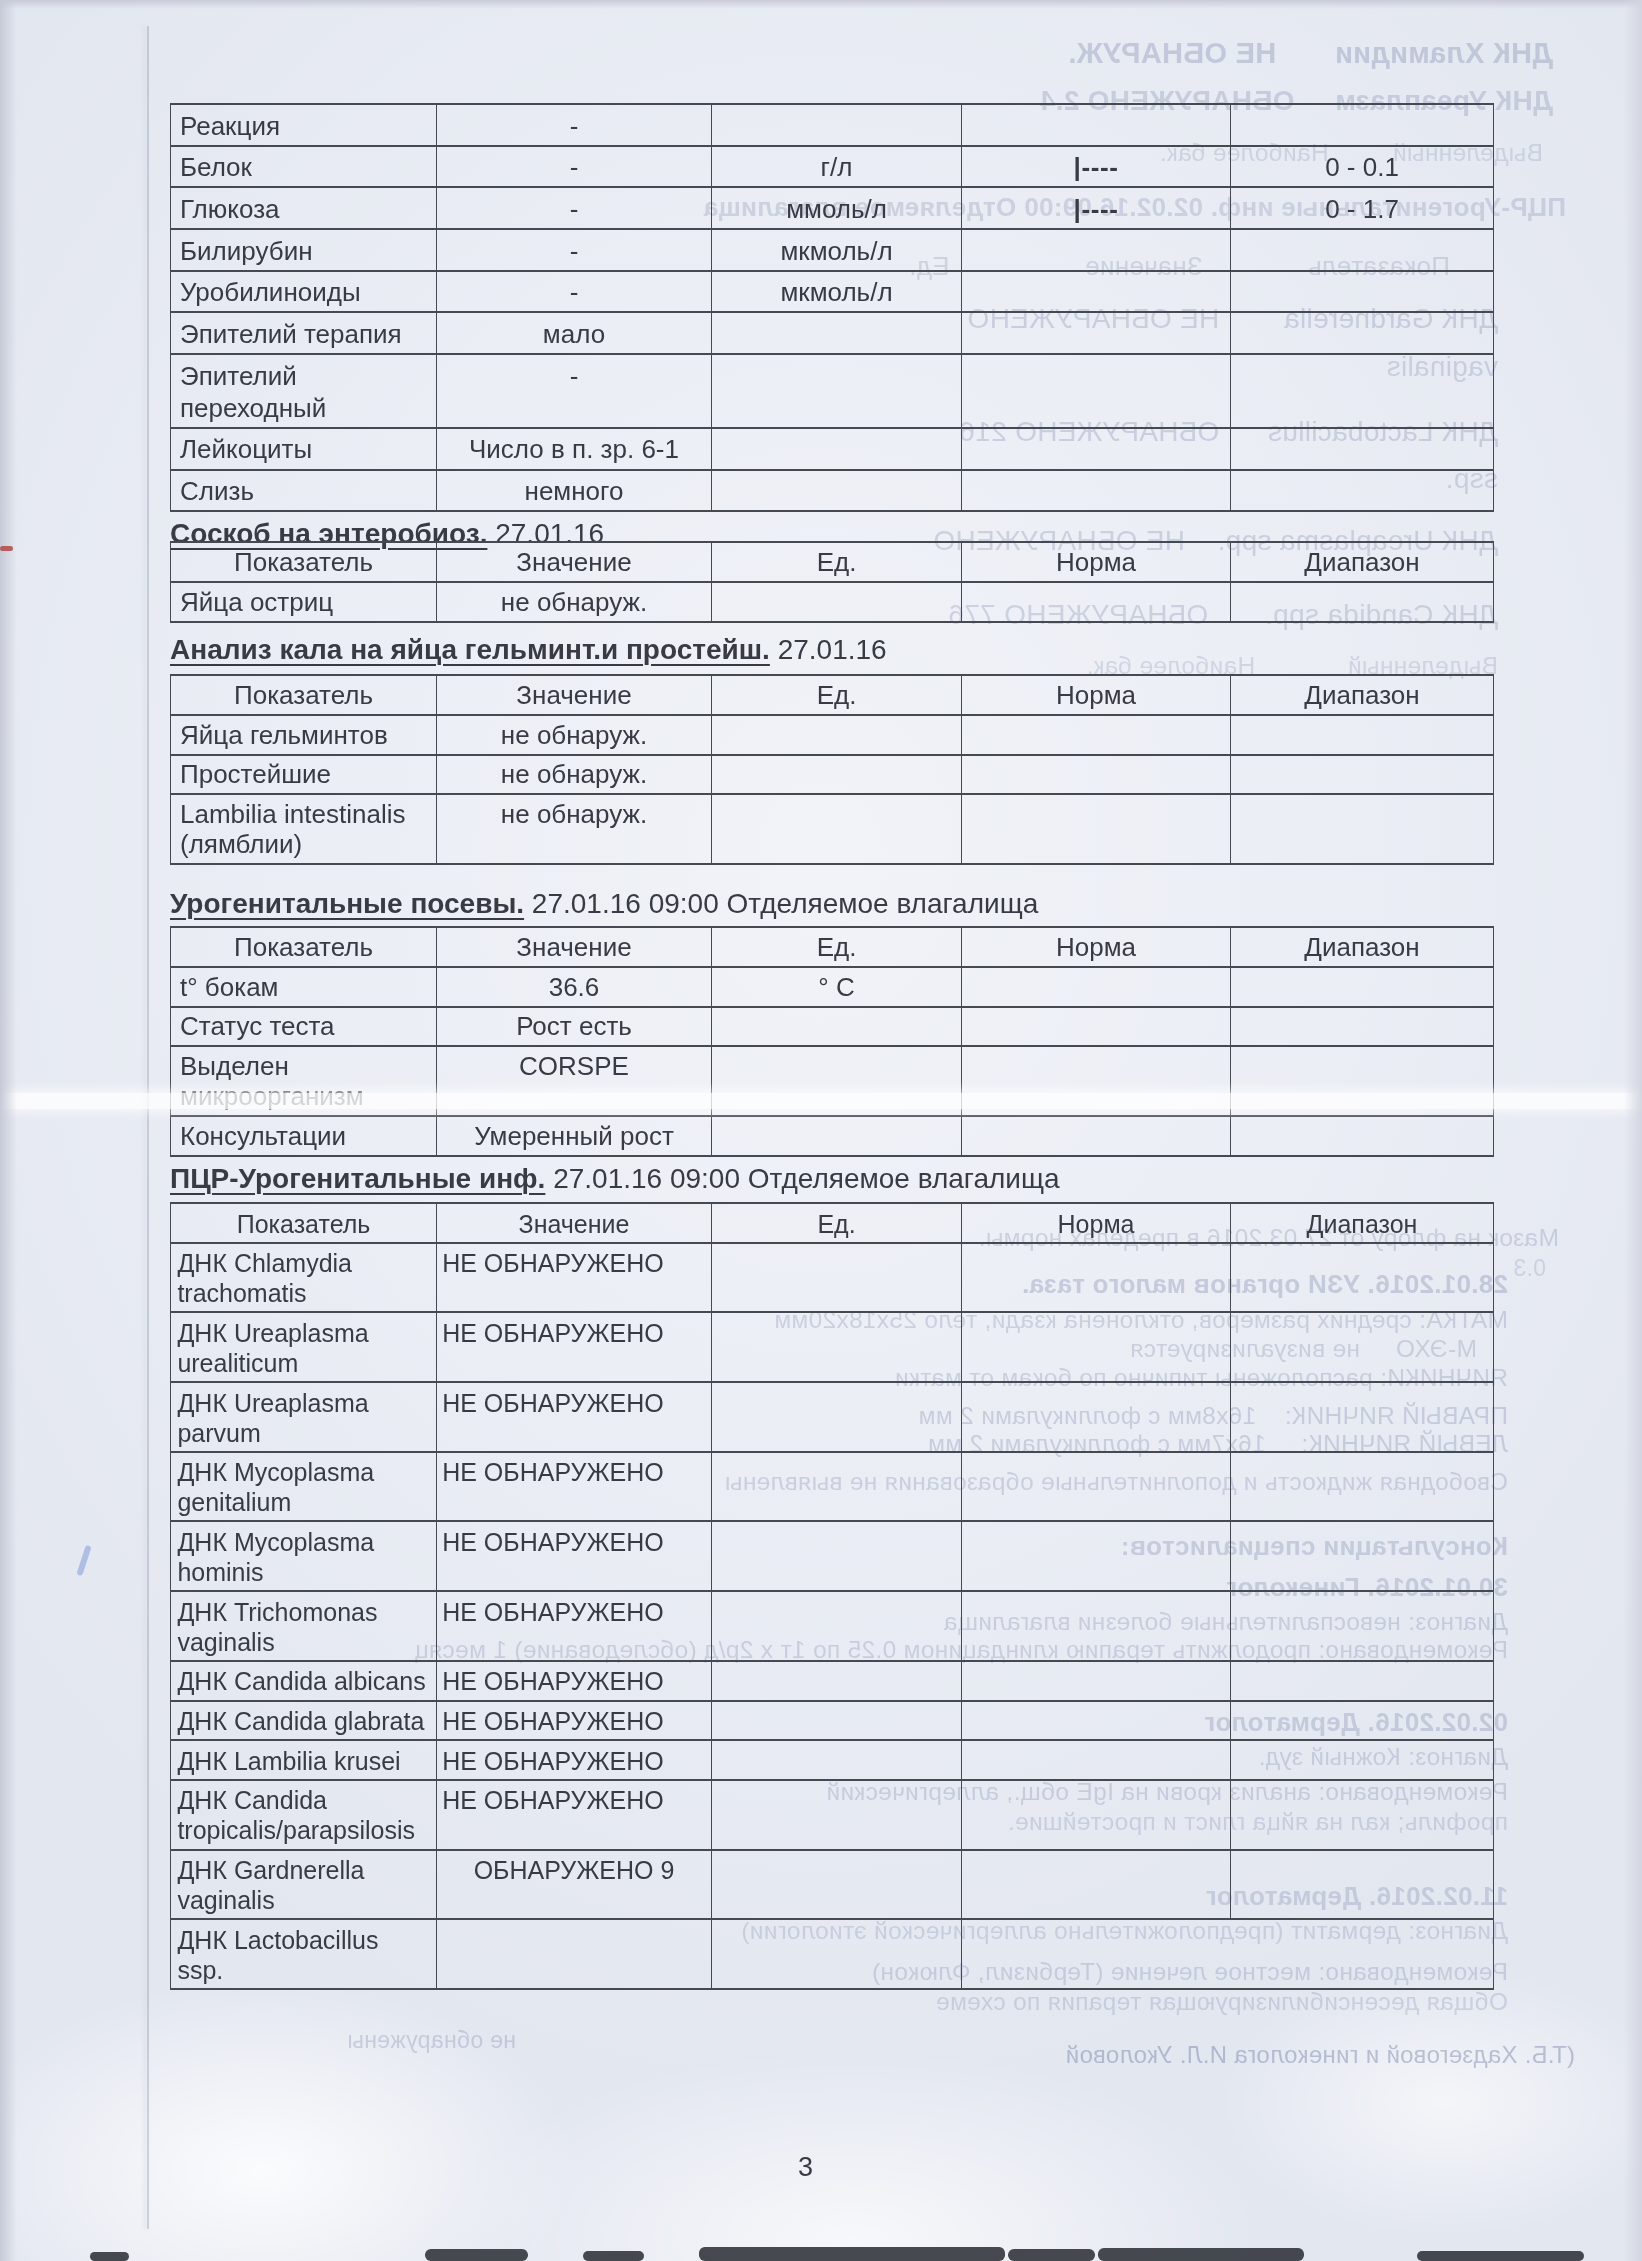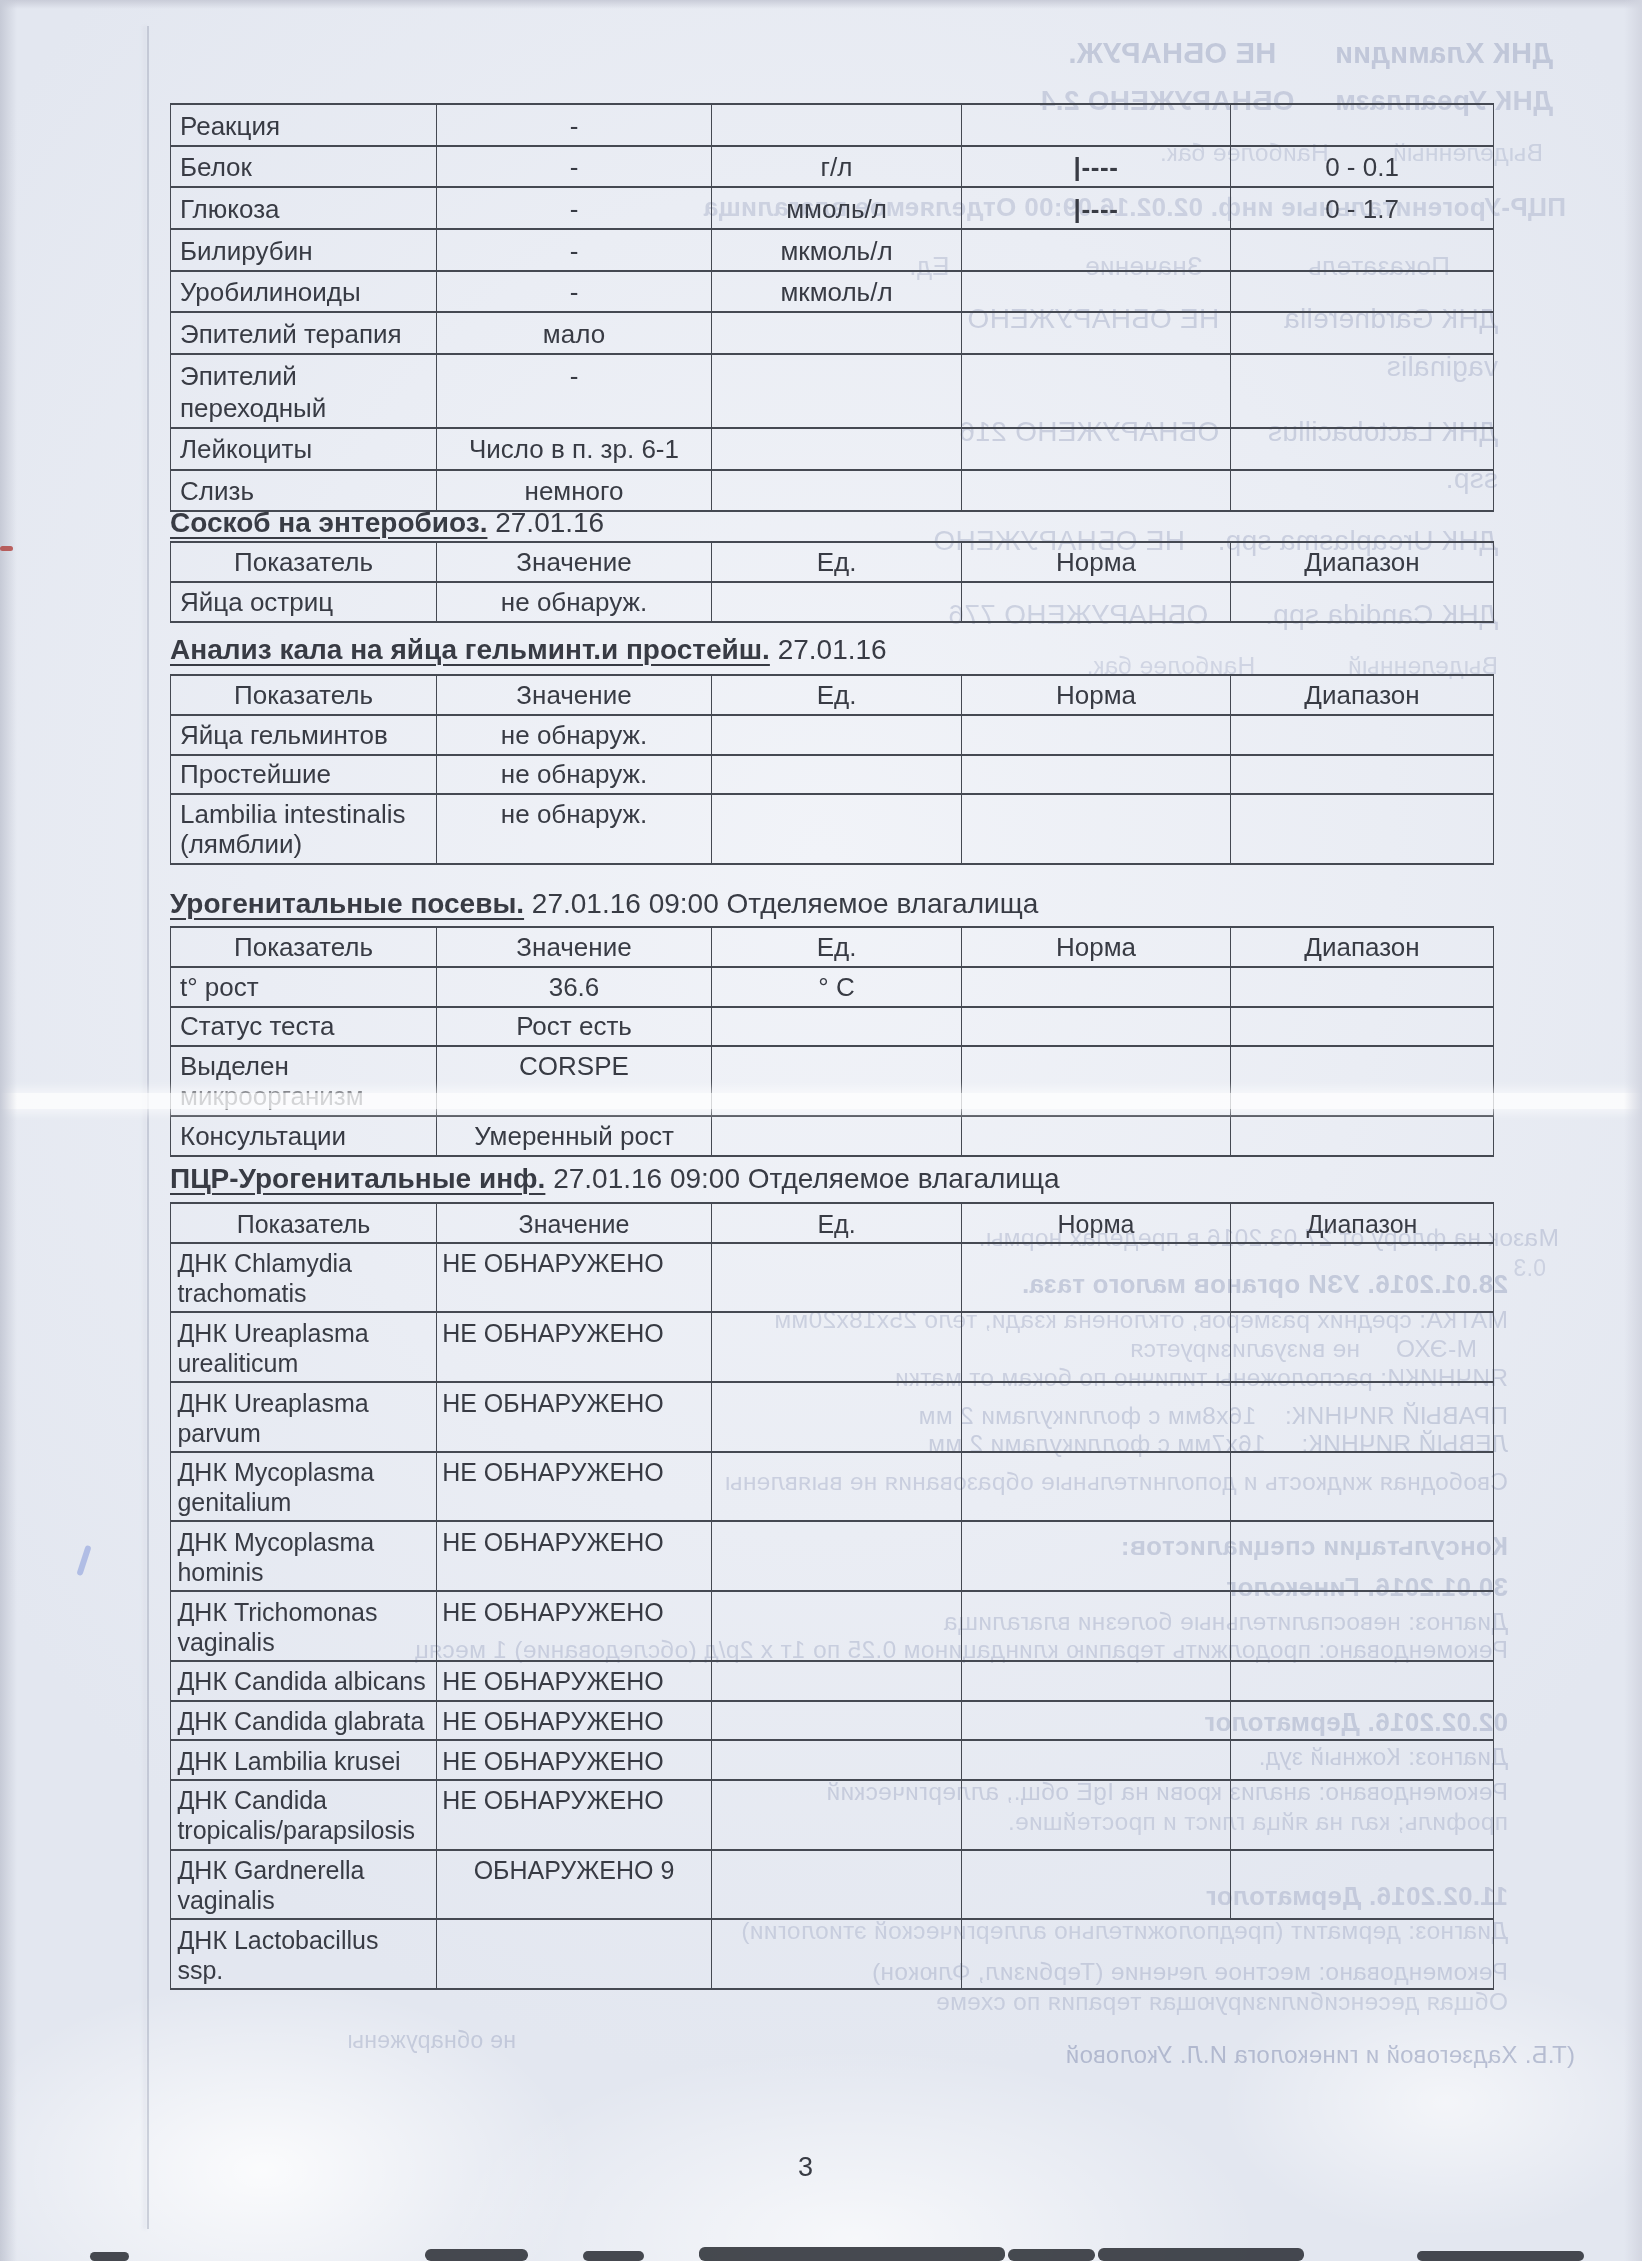--- a/index.html
+++ b/index.html
@@ -152,21 +152,21 @@
       <div class="trow">
         <div class="cell c-ind">Слизь</div>
         <div class="cell v-center">немного</div>
         <div class="cell v-center"></div>
         <div class="cell v-center"></div>
         <div class="cell v-center"></div>
       </div>
     </div>
 
   <div id="sections-root">
-      <div class="sec-title" style="top: 507px;"><b>Соскоб на энтеробиоз.</b><span> 27.01.16</span></div>
+      <div class="sec-title" style="top: 518px;"><b>Соскоб на энтеробиоз.</b><span> 27.01.16</span></div>
       <div class="tbl sec-t" style="top: 541px;">
         <div class="trow hdr">
           <div class="cell ">Показатель</div>
           <div class="cell ">Значение</div>
           <div class="cell ">Ед.</div>
           <div class="cell ">Норма</div>
           <div class="cell ">Диапазон</div>
         </div>
         <div class="trow">
           <div class="cell c-ind">Яйца остриц</div>
@@ -210,21 +210,21 @@
       <div class="sec-title" style="top: 888px;"><b>Урогенитальные посевы.</b><span> 27.01.16 09:00 Отделяемое влагалища</span></div>
       <div class="tbl sec-t" style="top: 926px;">
         <div class="trow hdr">
           <div class="cell ">Показатель</div>
           <div class="cell ">Значение</div>
           <div class="cell ">Ед.</div>
           <div class="cell ">Норма</div>
           <div class="cell ">Диапазон</div>
         </div>
         <div class="trow">
-          <div class="cell c-ind">t° рост</div>
+          <div class="cell c-ind">t° бокам</div>
           <div class="cell v-center">36.6</div>
           <div class="cell v-center">° C</div>
           <div class="cell v-center"></div>
           <div class="cell v-center"></div>
         </div>
         <div class="trow">
           <div class="cell c-ind">Статус теста</div>
           <div class="cell v-center">Рост есть</div>
           <div class="cell v-center"></div>
           <div class="cell v-center"></div>

